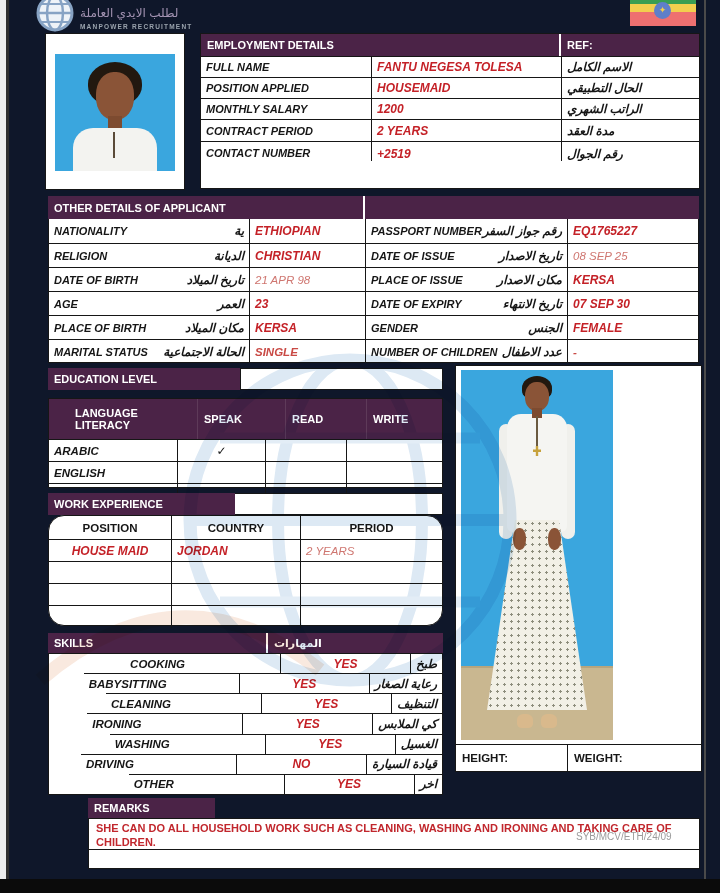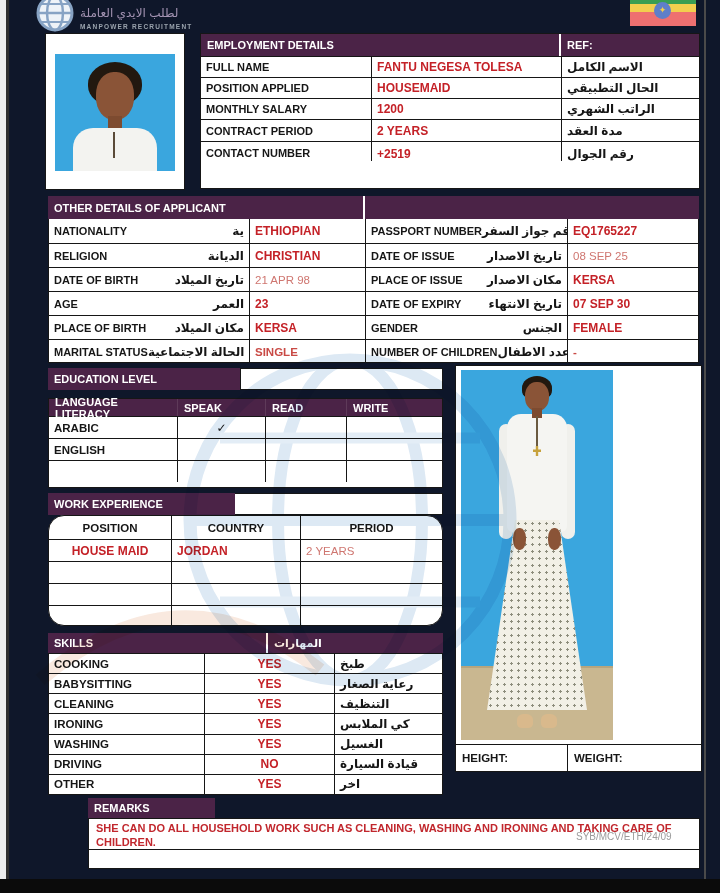--- a/index.html
+++ b/index.html
@@ -18,21 +18,21 @@
   .flag{position:absolute;left:630px;top:0;width:66px;height:26px;overflow:hidden;}
   .flag .g{height:4px;background:#3a9e52;}
   .flag .y{height:8px;background:#f2cf4e;}
   .flag .r{height:14px;background:#ee7070;}
   .flag .emblem{position:absolute;left:24px;top:2px;width:17px;height:17px;border-radius:50%;
                 background:#5f7fc9;color:#f2cf4e;font-size:9px;line-height:17px;text-align:center;}
 
   
   .purple{background:#4b2347;color:#fff;font-weight:bold;font-size:11px;}
   .tbl{position:absolute;border:1.6px solid #161616;background:#fff;box-sizing:border-box;}
-  .row{display:flex;border-top:1.4px solid #161616;box-sizing:border-box;}
+  .row{display:flex;border-top:1.4px solid #161616;box-sizing:border-box;font-style:italic;}
   .row:first-child{border-top:none;}
   .cell{box-sizing:border-box;border-left:1.4px solid #161616;display:flex;align-items:center;
         padding:0 5px;font-size:11px;font-weight:bold;overflow:hidden;white-space:nowrap;}
   .cell:first-child{border-left:none;}
   .hdr-cell{display:flex;align-items:center;padding:0 6px;box-sizing:border-box;}
   .red{color:#c42127;font-weight:bold;font-size:12px;}
   .red-light{color:#cf7670;font-weight:normal;font-size:11.5px;}
   .red-mid{color:#c94a45;font-weight:600;font-size:11.5px;}
   .ar{direction:rtl;font-size:12px;font-weight:bold;}
   .spread{justify-content:space-between;}
@@ -99,21 +99,21 @@
   .od .val-r{flex:1;}
   .od .en{font-size:11px;font-weight:bold;}
 
   
   .edu-bar{position:absolute;left:48px;top:368px;width:204px;height:22px;}
   .edu-box{position:absolute;left:240px;top:368px;width:203px;height:22px;border:1.6px solid #161616;
            background:#fff;box-sizing:border-box;font-size:11px;padding:0 5px;}
 
   
   .lang{left:48px;top:398px;width:395px;height:90px;}
-  .lang .hrow{display:flex;height:17px;}
+  .lang .hrow{display:flex;height:40px;padding-left:20px;}
   .lang .hc{border-left:1.4px solid #5e3a59;}
   .lang .hc:first-child{border-left:none;}
   .lang .c1{width:128px;}
   .lang .c2{width:88px;}
   .lang .c3{width:81px;}
   .lang .c4{flex:1;}
   .lang .row{height:22px;}
   .lang .cell{font-weight:bold;font-size:11.5px;}
   .lang .chk{justify-content:center;font-weight:normal;font-size:12px;}
 
@@ -130,21 +130,21 @@
   .we .c2{width:129px;}
   .we .c3{flex:1;}
   .we .row{height:22px;border-top:none;border-bottom:1.4px solid #161616;}
   .we .row:last-child{border-bottom:none;}
   .we .pos{justify-content:center;}
 
   
   .sk-bar{position:absolute;left:48px;top:633px;width:395px;height:20px;display:flex;}
   .sk-bar .b1{width:220px;border-right:2px solid #fff;}
   .sk-bar .b2{flex:1;justify-content:flex-end;direction:rtl;font-size:11px;}
-  .sk{left:48px;top:653px;width:395px;height:142px;display:flex;flex-direction:column;}
+  .sk{left:48px;top:653px;width:395px;height:142px;display:flex;flex-direction:column;align-items:flex-end;}
   .sk .row{flex:1;}
   .sk .c1{width:155px;font-size:11.5px;}
   .sk .c2{width:130px;justify-content:center;}
   .sk .c3{flex:1;justify-content:flex-end;}
 
   
   .rm-bar{position:absolute;left:88px;top:798px;width:127px;height:20px;}
   .rm-box{position:absolute;left:88px;top:818px;width:612px;height:32px;border:1.6px solid #161616;
           background:#fff;box-sizing:border-box;padding:2px 7px;font-size:11px;font-weight:600;
           color:#c1272d;line-height:14px;}

